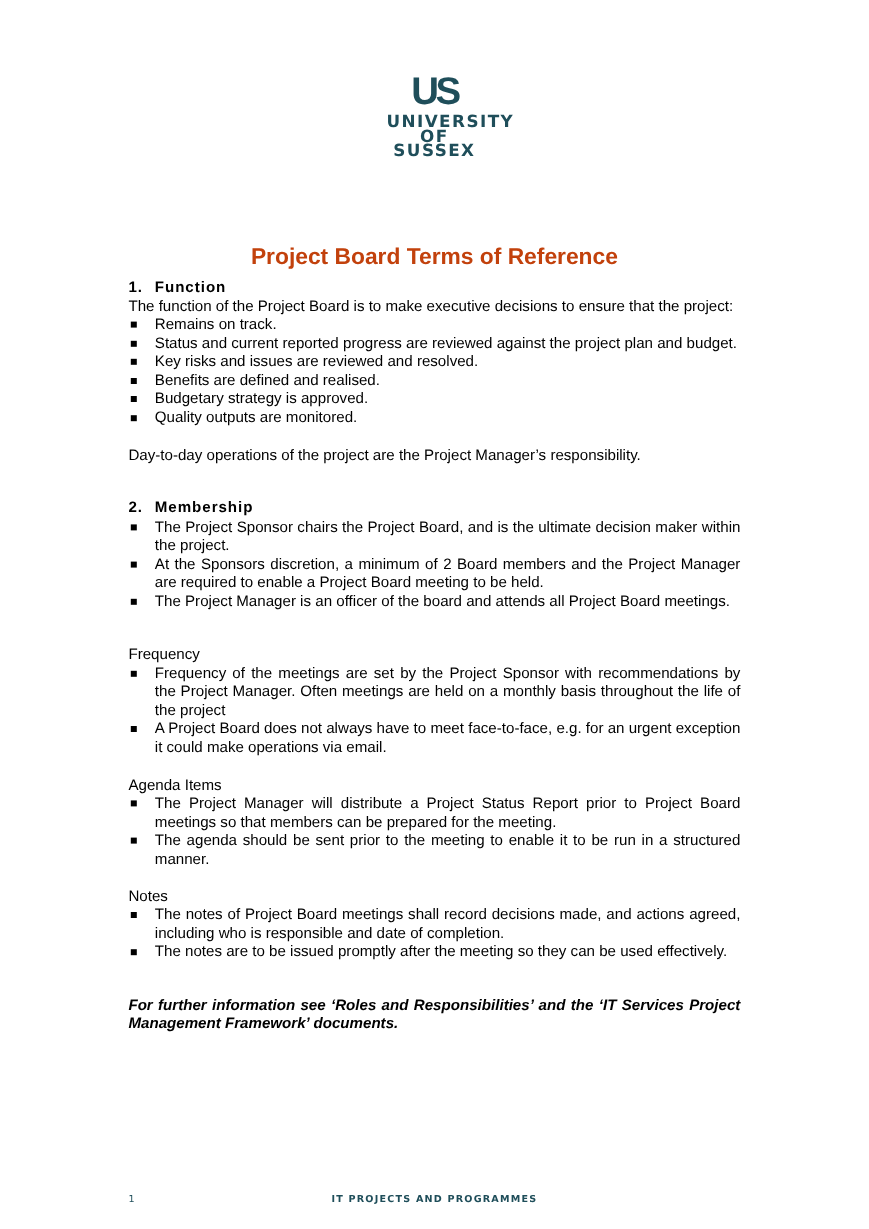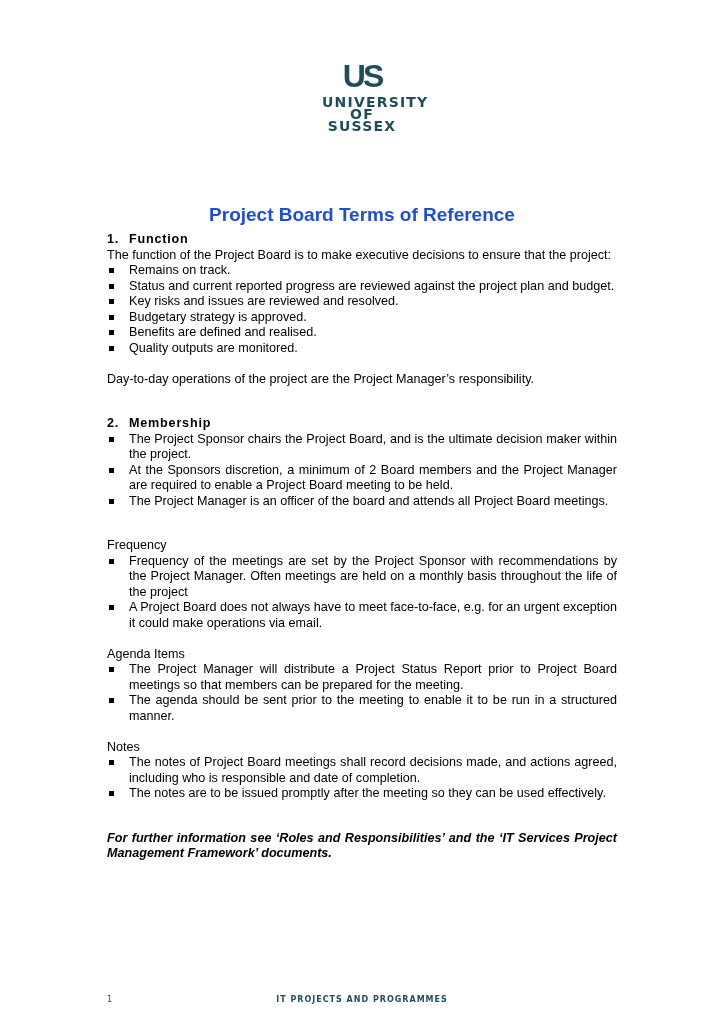--- a/index.html
+++ b/index.html
@@ -1,21 +1,21 @@
 <!DOCTYPE html>
 <html><head>
 <meta charset="utf-8">
 <style>
   html, body { margin: 0; padding: 0; background: #ffffff; }
   body { width: 724px; height: 1024px; position: relative; overflow: hidden;
          font-family: "Liberation Sans", sans-serif; color: #000; }
   .logo { position: absolute; left: 322px; top: 56px; width: 80px; text-align: center; color: #1f4e5a; }
   .logo-mark { font-family: Liberation Sans, sans-serif; font-size: 32px; font-weight: bold; letter-spacing: -3px; line-height: 40px; }
   .logo-text { font-family: "DejaVu Sans", sans-serif; font-size: 14px; font-weight: bold; letter-spacing: 1.2px; line-height: 12px; }
-  .title { position: absolute; left: 0; width: 724px; top: 204px; text-align: center; font-size: 19px; font-weight: bold; color: #1d4ed8; }
+  .title { position: absolute; left: 0; width: 724px; top: 204px; text-align: center; font-size: 19px; font-weight: bold; color: #c2410c; }
   .content { position: absolute; left: 107px; width: 510px; top: 232px; font-size: 12.6px; line-height: 15.5px; text-align: justify; }
   .heading { font-weight: bold; letter-spacing: 0.8px; }
   .heading .num { display: inline-block; width: 22px; }
   ul { list-style: none; margin: 0; padding: 0; }
   li { position: relative; padding-left: 22px; }
   li::before { content: ""; position: absolute; left: 2px; top: 5px; width: 5px; height: 5px; background: #000; }
   .gap1 { height: 15.5px; }
   .gap2 { height: 29px; }
   .italic { font-style: italic; font-weight: bold; }
   .footer { position: absolute; top: 995px; left: 107px; width: 510px; font-size: 8px; color: #1f4e5a; font-family: "DejaVu Sans", sans-serif; }
@@ -37,22 +37,22 @@
 <div class="content">
 
   <div class="heading">
     <span class="num">1.</span><span>Function</span>
   </div>
   <div>The function of the Project Board is to make executive decisions to ensure that the project:</div>
   <ul>
     <li>Remains on track.</li>
     <li>Status and current reported progress are reviewed against the project plan and budget.</li>
     <li>Key risks and issues are reviewed and resolved.</li>
+    <li>Benefits are defined and realised.</li>
     <li>Budgetary strategy is approved.</li>
-    <li>Benefits are defined and realised.</li>
     <li>Quality outputs are monitored.</li>
   </ul>
   <div class="gap1"></div>
   <div>Day-to-day operations of the project are the Project Manager’s responsibility.</div>
   <div class="gap2"></div>
 
   <div class="heading">
     <span class="num">2.</span><span>Membership</span>
   </div>
   <ul>

